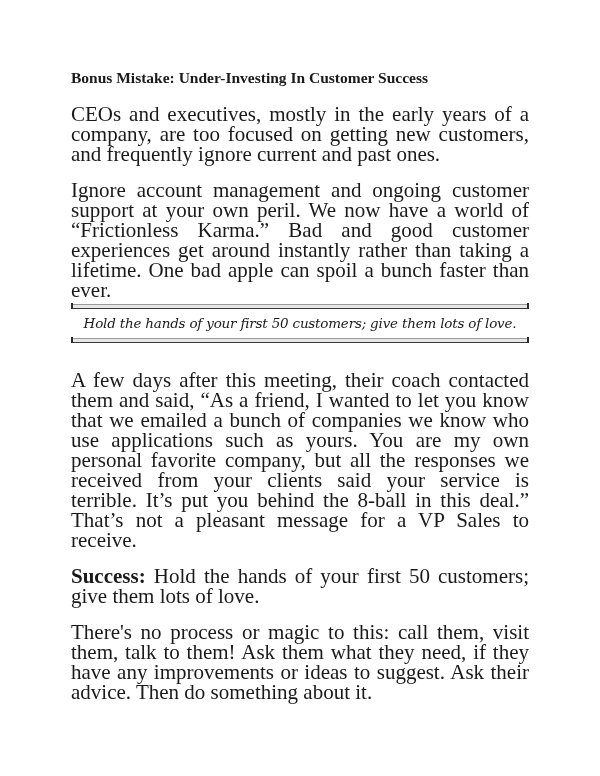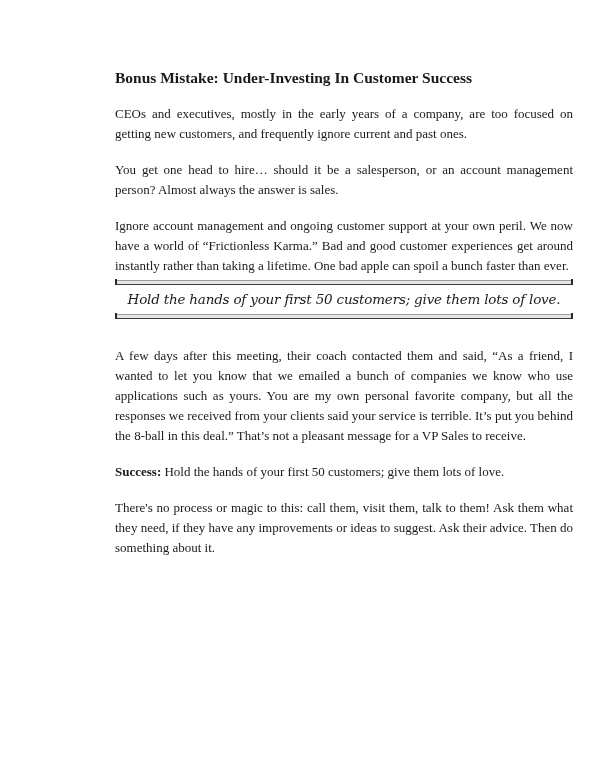--- a/index.html
+++ b/index.html
@@ -13,31 +13,30 @@
       position: relative;
       overflow: hidden;
       font-family: "Liberation Serif", serif;
       color: #1a1a1a;
     }
     .page {
       position: absolute;
       left: 71px;
       top: 68px;
       width: 458px;
-      margin-left: 44px;
     }
     h1 {
       font-family: "Liberation Serif", serif;
       font-size: 15.5px;
       font-weight: bold;
       margin: 0 0 16px 0;
       line-height: 20px;
     }
     p {
-      font-size: 13px;
+      font-size: 21px;
       line-height: 20px;
       margin: 0 0 16px 0;
       text-align: justify;
     }
     .callout {
       position: relative;
       margin: 4px 0 0 0;
       height: 36px;
     }
     .rule {
@@ -76,21 +75,20 @@
     .spacer { height: 30px; }
     strong { font-weight: bold; }
   </style>
 </head>
 <body>
 
 <div class="page">
   <h1>Bonus Mistake: Under-Investing In Customer Success</h1>
 
   <p>CEOs and executives, mostly in the early years of a company, are too focused on getting new customers, and frequently ignore current and past ones.</p>
-  <p>You get one head to hire… should it be a salesperson, or an account management person? Almost always the answer is sales.</p>
   <p style="margin-bottom:0;">Ignore account management and ongoing customer support at your own peril. We now have a world of “Frictionless Karma.” Bad and good customer experiences get around instantly rather than taking a lifetime. One bad apple can spoil a bunch faster than ever.</p>
 
   <div class="callout">
     <div class="rule top"></div>
     <div class="callout-text">Hold the hands of your first 50 customers; give them lots of love.</div>
     <div class="rule bottom"></div>
   </div>
 
   <div class="spacer"></div>
 

